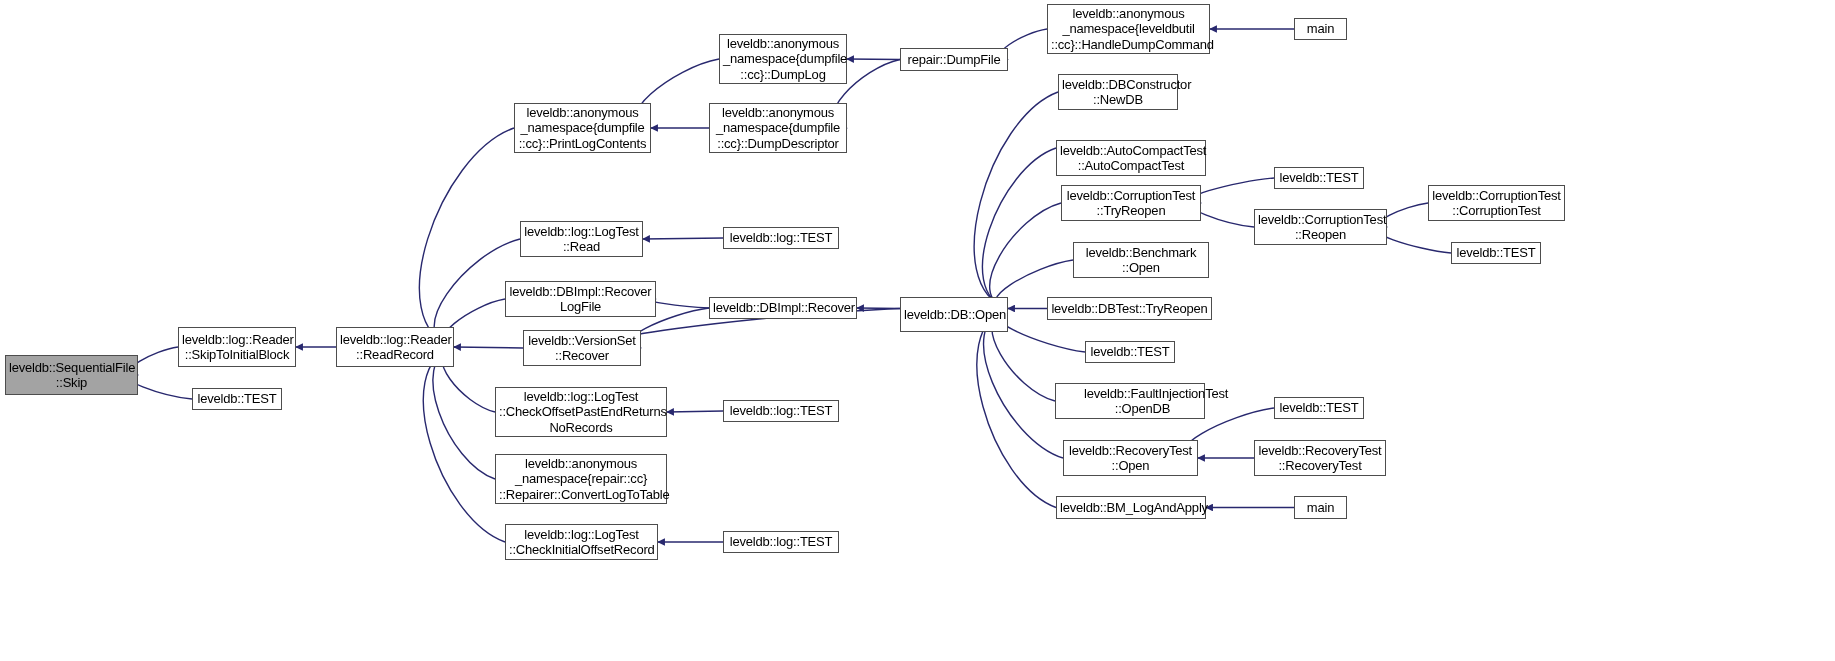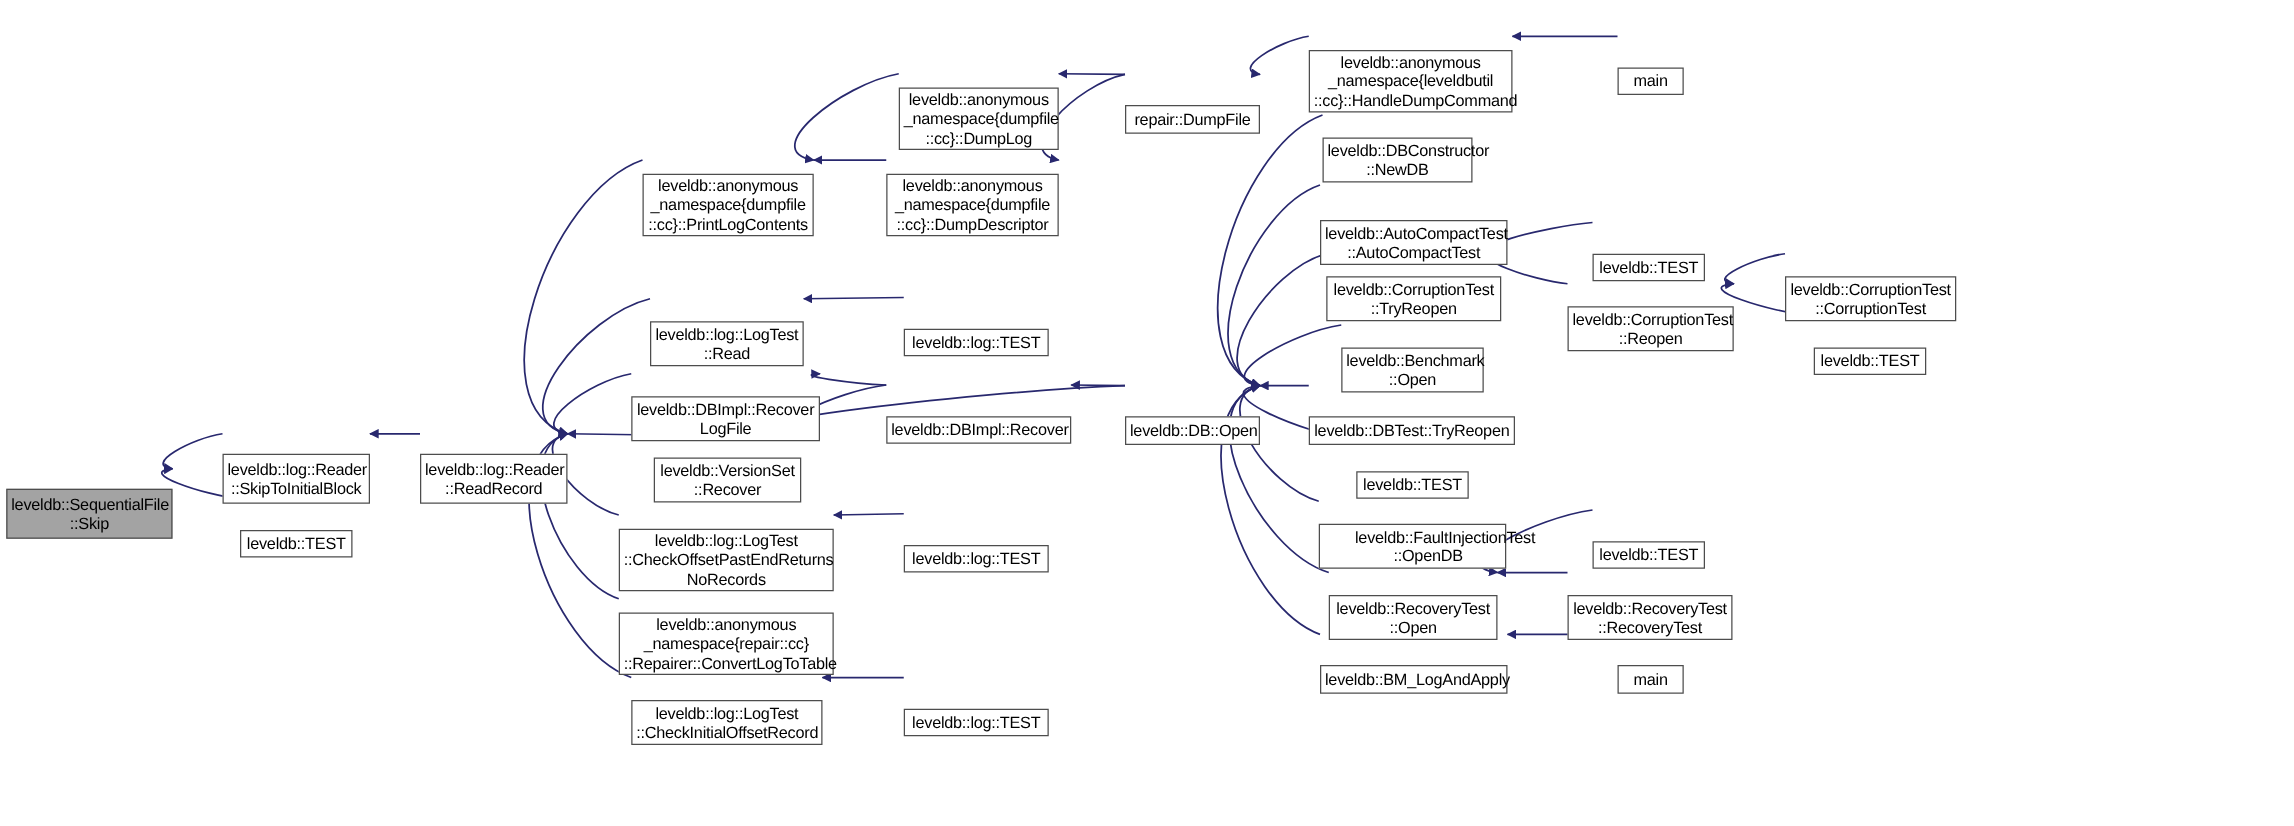--- a/index.html
+++ b/index.html
@@ -20,21 +20,20 @@
     color:#000000;
     display:flex;
     align-items:center;
     justify-content:center;
     text-align:center;
     line-height:1.18;
     font-size:13px;
     letter-spacing:-0.2px;
     white-space:pre-line;
     padding:1px 3px;
-    margin-top:36px;
   }
   .node.highlight{ background:#a3a3a3; }
   .node .lbl{display:block;width:100%;}
 </style>
 </head>
 <body>
 
 <div id="canvas">
   <svg id="edges" xmlns="http://www.w3.org/2000/svg">
       <defs>
@@ -114,34 +113,34 @@
     <div class="node" style="left: 495px; top: 387px; width: 172px; height: 50px;"><span class="lbl">leveldb::log::LogTest
 ::CheckOffsetPastEndReturns
 NoRecords</span></div>
     <div class="node" style="left: 723px; top: 400px; width: 116px; height: 22px;"><span class="lbl">leveldb::log::TEST</span></div>
     <div class="node" style="left: 495px; top: 454px; width: 172px; height: 50px;"><span class="lbl">leveldb::anonymous
 _namespace{repair::cc}
 ::Repairer::ConvertLogToTable</span></div>
     <div class="node" style="left: 505px; top: 524px; width: 153px; height: 36px;"><span class="lbl">leveldb::log::LogTest
 ::CheckInitialOffsetRecord</span></div>
     <div class="node" style="left: 723px; top: 531px; width: 116px; height: 22px;"><span class="lbl">leveldb::log::TEST</span></div>
-    <div class="node" style="left: 900px; top: 297px; width: 108px; height: 23px;"><span class="lbl">leveldb::DB::Open</span></div>
+    <div class="node" style="left: 900px; top: 297px; width: 108px; height: 35px;"><span class="lbl">leveldb::DB::Open</span></div>
     <div class="node" style="left: 1058px; top: 74px; width: 120px; height: 36px;"><span class="lbl">leveldb::DBConstructor
 ::NewDB</span></div>
     <div class="node" style="left: 1056px; top: 140px; width: 150px; height: 36px;"><span class="lbl">leveldb::AutoCompactTest
 ::AutoCompactTest</span></div>
     <div class="node" style="left: 1061px; top: 185px; width: 140px; height: 36px;"><span class="lbl">leveldb::CorruptionTest
 ::TryReopen</span></div>
     <div class="node" style="left: 1274px; top: 167px; width: 90px; height: 22px;"><span class="lbl">leveldb::TEST</span></div>
     <div class="node" style="left: 1254px; top: 209px; width: 133px; height: 36px;"><span class="lbl">leveldb::CorruptionTest
 ::Reopen</span></div>
     <div class="node" style="left: 1428px; top: 185px; width: 137px; height: 36px;"><span class="lbl">leveldb::CorruptionTest
 ::CorruptionTest</span></div>
     <div class="node" style="left: 1451px; top: 242px; width: 90px; height: 22px;"><span class="lbl">leveldb::TEST</span></div>
-    <div class="node" style="left: 1073px; top: 242px; width: 114px; height: 36px; justify-content: center;"><span class="lbl">leveldb::Benchmark
+    <div class="node" style="left: 1073px; top: 242px; width: 136px; height: 36px; justify-content: center;"><span class="lbl">leveldb::Benchmark
 ::Open</span></div>
     <div class="node" style="left: 1047px; top: 297px; width: 165px; height: 23px;"><span class="lbl">leveldb::DBTest::TryReopen</span></div>
     <div class="node" style="left: 1085px; top: 341px; width: 90px; height: 22px;"><span class="lbl">leveldb::TEST</span></div>
     <div class="node" style="left: 1055px; top: 383px; width: 150px; height: 36px; padding-left: 28px;"><span class="lbl">leveldb::FaultInjectionTest
 ::OpenDB</span></div>
     <div class="node" style="left: 1274px; top: 397px; width: 90px; height: 22px;"><span class="lbl">leveldb::TEST</span></div>
     <div class="node" style="left: 1063px; top: 440px; width: 135px; height: 36px;"><span class="lbl">leveldb::RecoveryTest
 ::Open</span></div>
     <div class="node" style="left: 1254px; top: 440px; width: 132px; height: 36px;"><span class="lbl">leveldb::RecoveryTest
 ::RecoveryTest</span></div>

